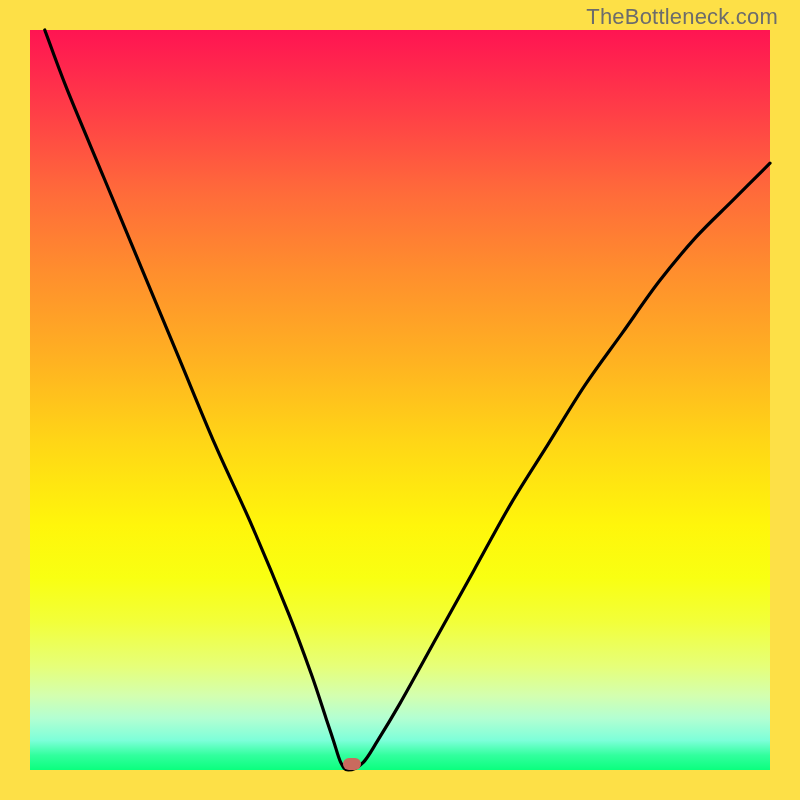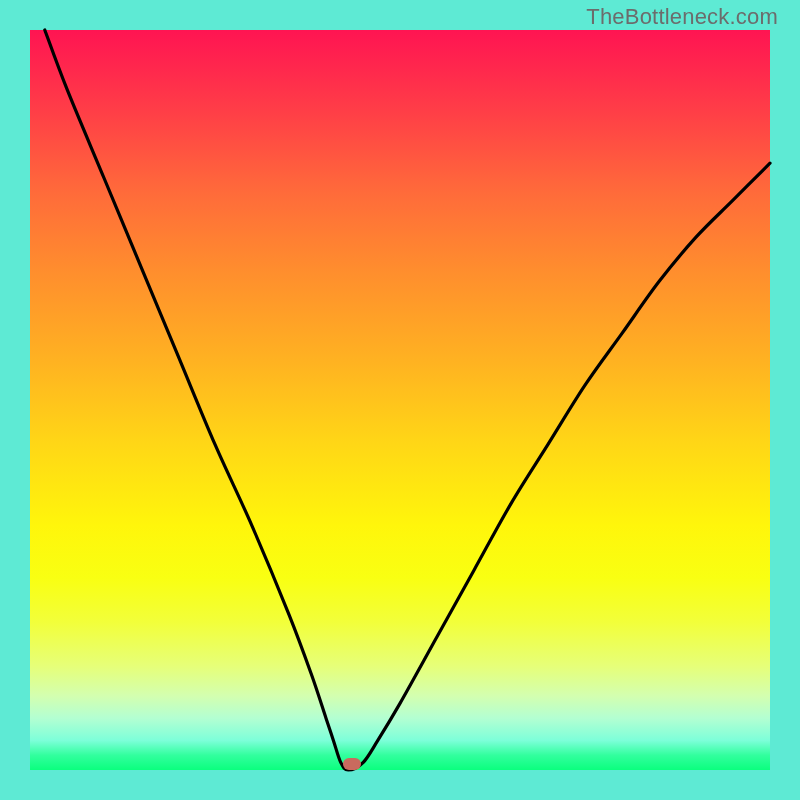--- a/index.html
+++ b/index.html
@@ -8,21 +8,21 @@
     width: 800px;
     height: 800px;
     overflow: hidden;
     background: #000;
     font-family: Arial, Helvetica, sans-serif;
   }
   .frame {
     position: relative;
     width: 800px;
     height: 800px;
-    background: #5eead4;
+    background: #fde047;
   }
   .plot-area {
     position: absolute;
     left: 30px;
     top: 30px;
     width: 740px;
     height: 740px;
     background: linear-gradient(
       to bottom,
       #ff1452 0%,

